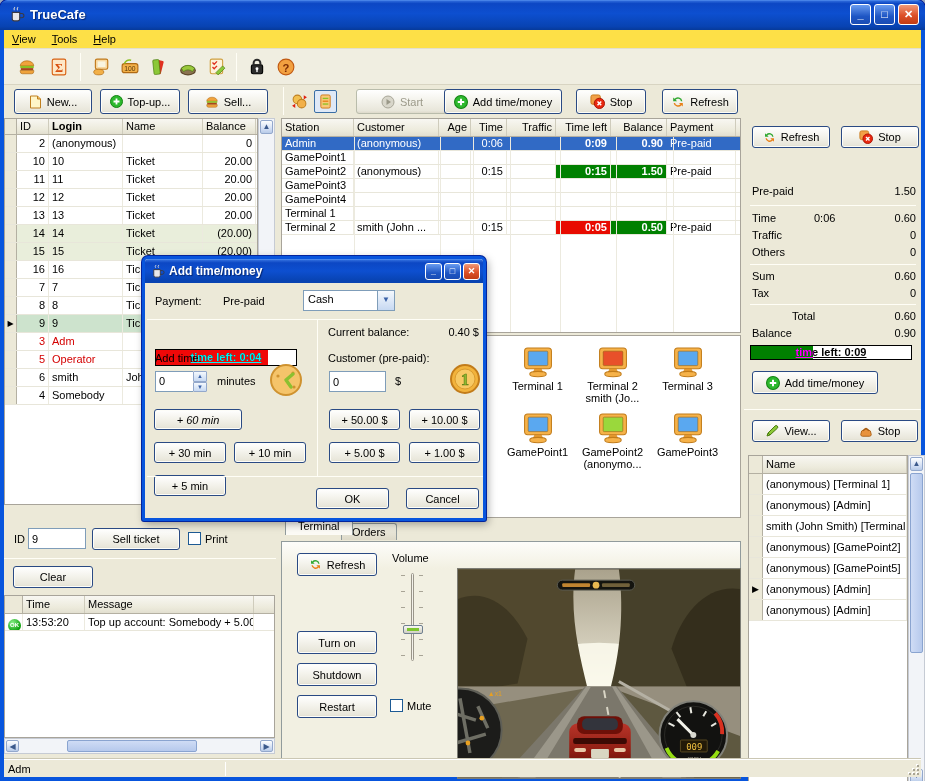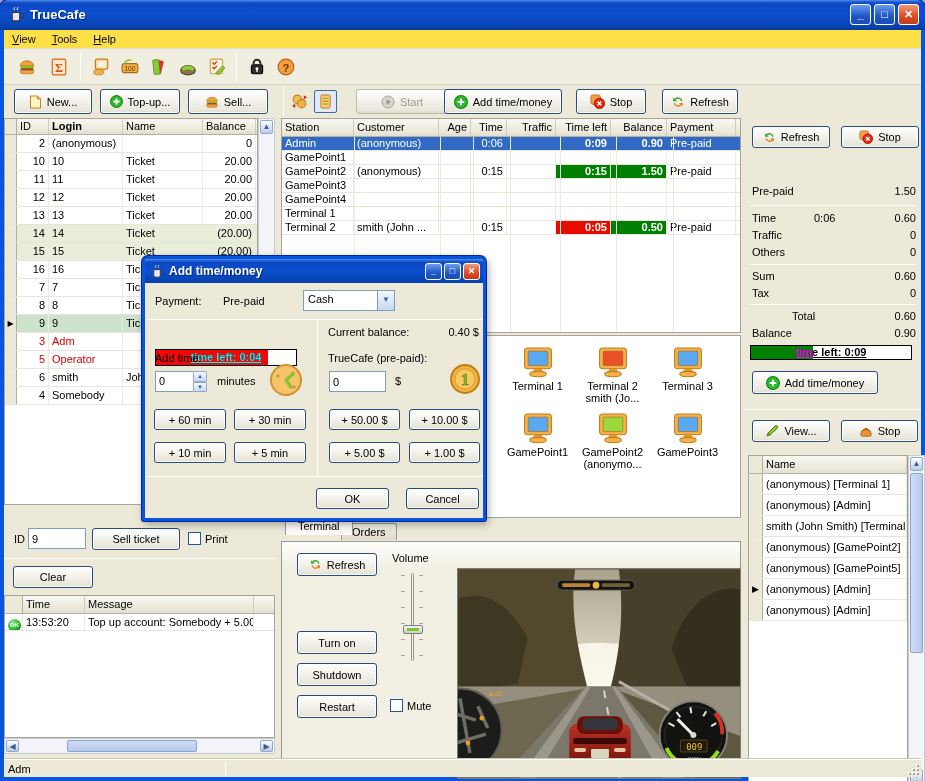--- a/index.html
+++ b/index.html
@@ -888,29 +888,29 @@
       <svg width="34" height="34" viewBox="0 0 34 34">
           <circle cx="17" cy="17" r="15" fill="#f5c46a" stroke="#cf922f" stroke-width="2"></circle>
           <circle cx="9" cy="13" r="1.6" fill="#cf922f"></circle>
           <circle cx="24" cy="10" r="1.6" fill="#cf922f"></circle>
           <circle cx="25" cy="24" r="1.6" fill="#cf922f"></circle>
           <path d="M17 17 L24 11 M17 17 L22 24" stroke="#8cc030" stroke-width="3.4" stroke-linecap="round"></path>
         </svg>
     </span>
     <div class="abs" style="left:9px;top:150px;width:154px;display:flex;flex-wrap:wrap;gap:12px 8px;">
 
-    <button class="btn dbtn" style="width:72px;">+ 60 min</button>
+    <button class="btn dbtn" style="width:88px;font-style:italic;">+ 60 min</button>
         <button class="btn dbtn" style="width:72px;">+ 30 min</button>
         <button class="btn dbtn" style="width:72px;">+ 10 min</button>
         <button class="btn dbtn" style="width:72px;">+ 5 min</button>
       </div>
 
     <span class="abs" style="left:183px;top:67px;">Current balance:</span>
     <span class="abs" style="left:297px;top:67px;width:37px;text-align:right;">0.40 $</span>
-    <span class="abs" style="left:183px;top:93px;">TrueCafe (pre-paid):</span>
+    <span class="abs" style="left:183px;top:93px;">Customer (pre-paid):</span>
     <input class="inp abs" style="left: 184px; top: 112px; width: 57px; height: 21px;" value="0">
     <span class="abs" style="left:250px;top:116px;">$</span>
     <span class="abs" style="left:304px;top:104px;">
       <svg width="32" height="32" viewBox="0 0 32 32">
           <circle cx="16" cy="16" r="14" fill="#f2b33c" stroke="#c27c1a" stroke-width="2"></circle>
           <circle cx="16" cy="16" r="10" fill="#f7c964" stroke="#da9c30"></circle>
           <text x="16" y="22" font-size="16" font-weight="bold" fill="#8cb830" stroke="#5a7c14" stroke-width=".6" text-anchor="middle" font-family="Liberation Serif,serif">1</text>
         </svg>
     </span>
     <div class="abs" style="left:184px;top:150px;width:154px;display:flex;flex-wrap:wrap;gap:12px 9px;">

